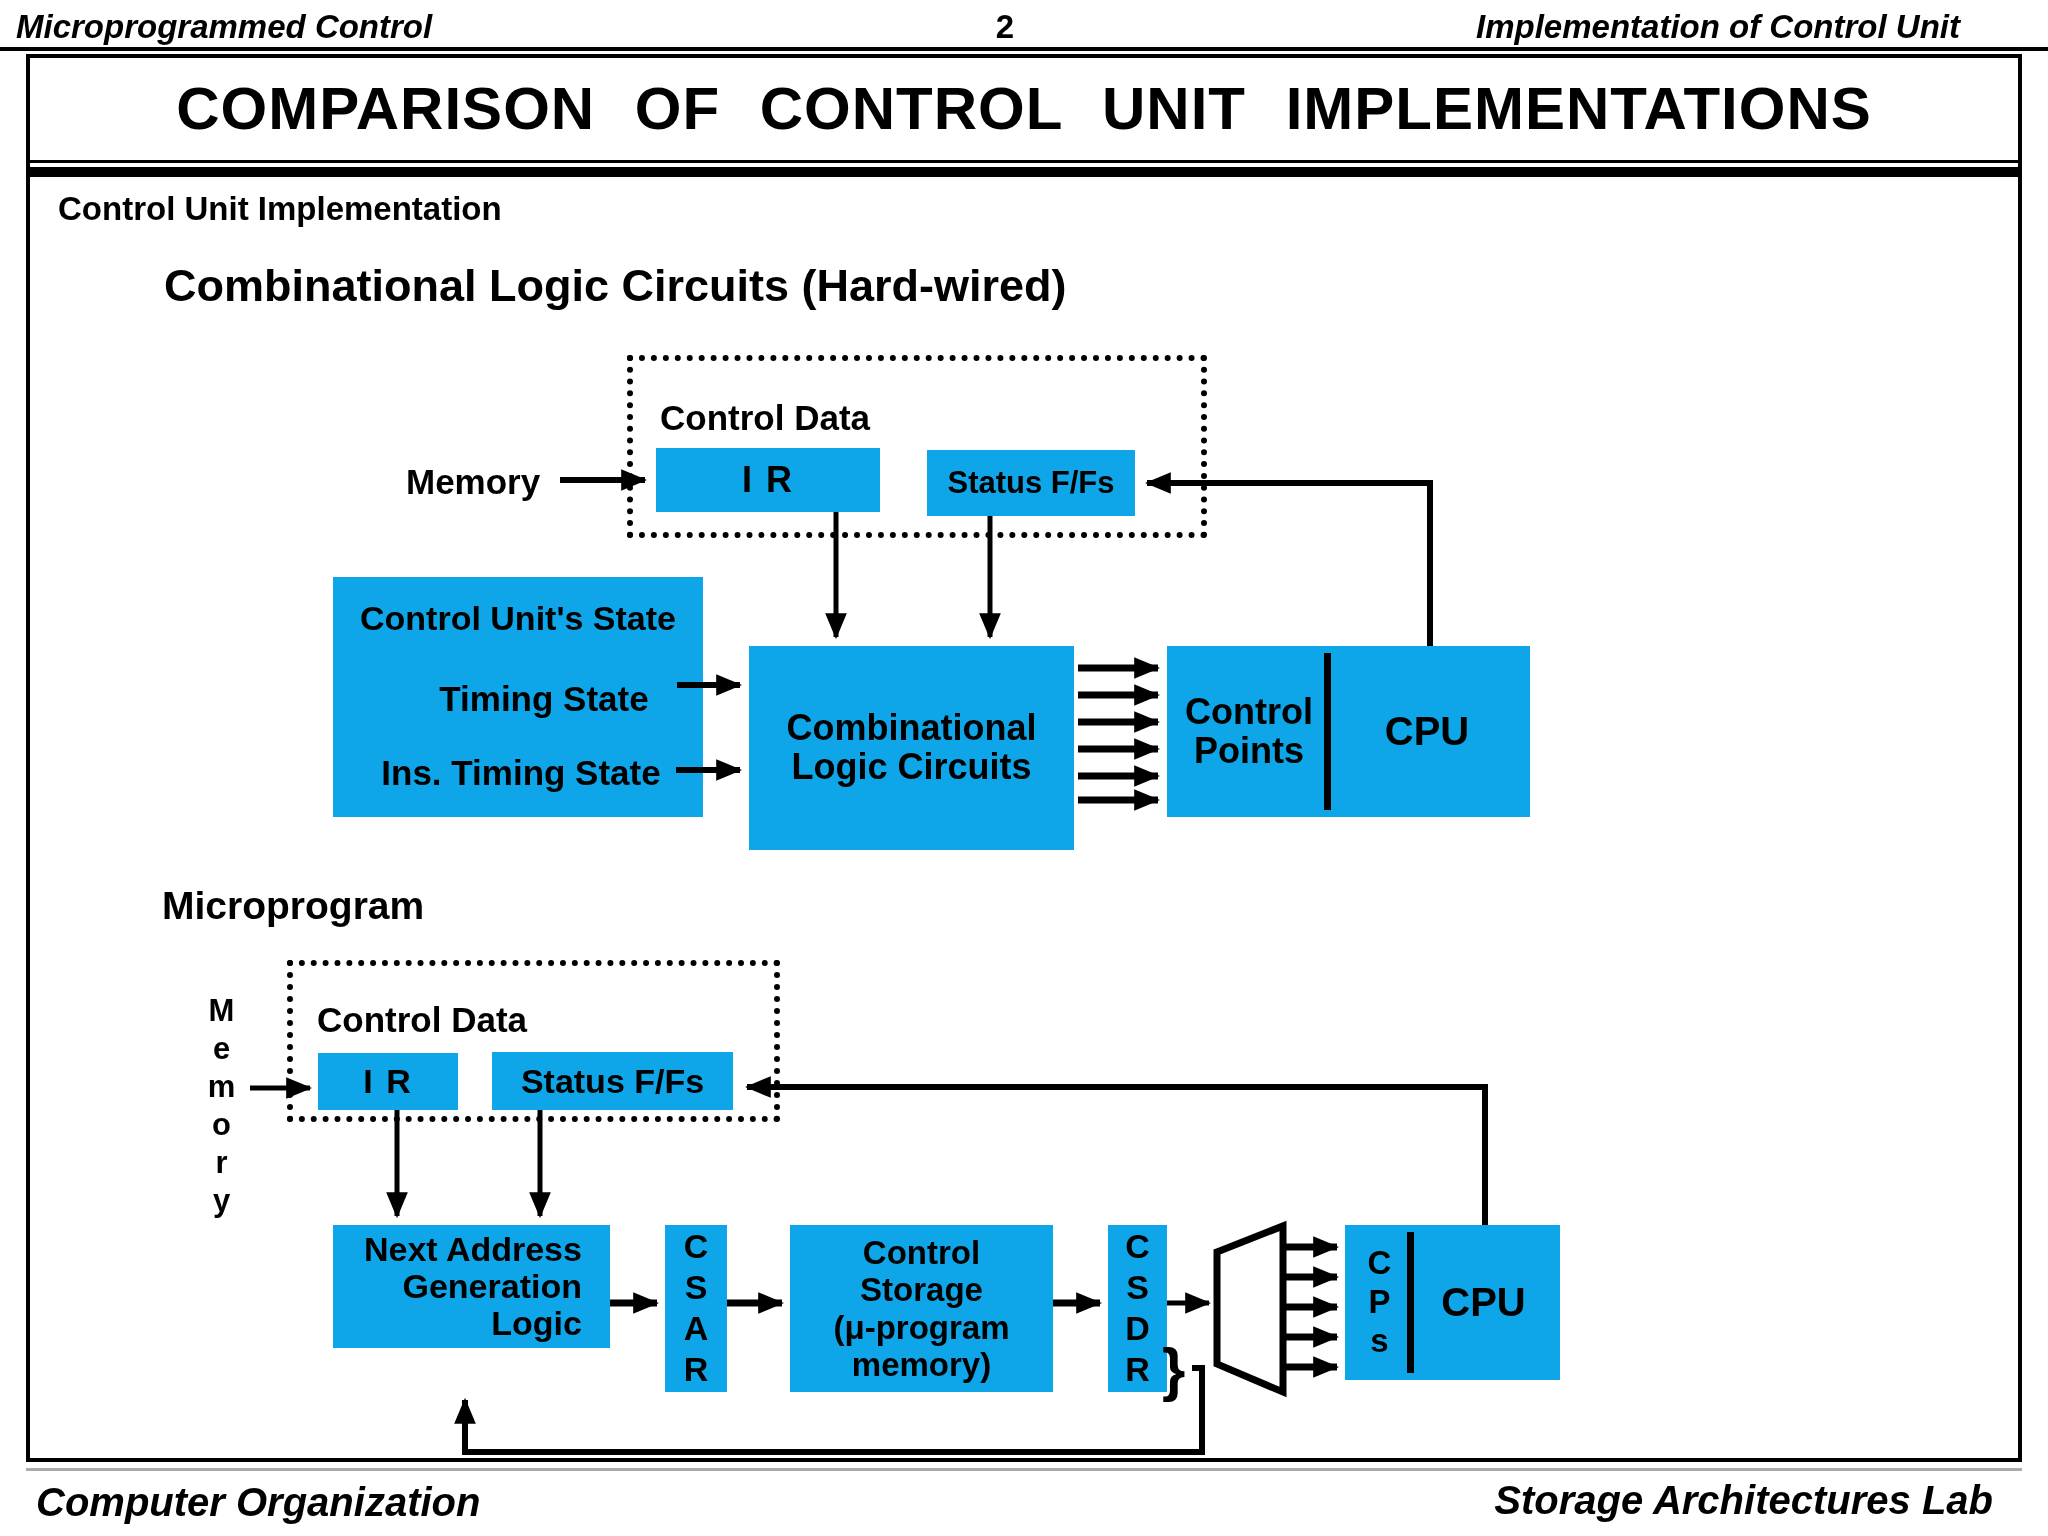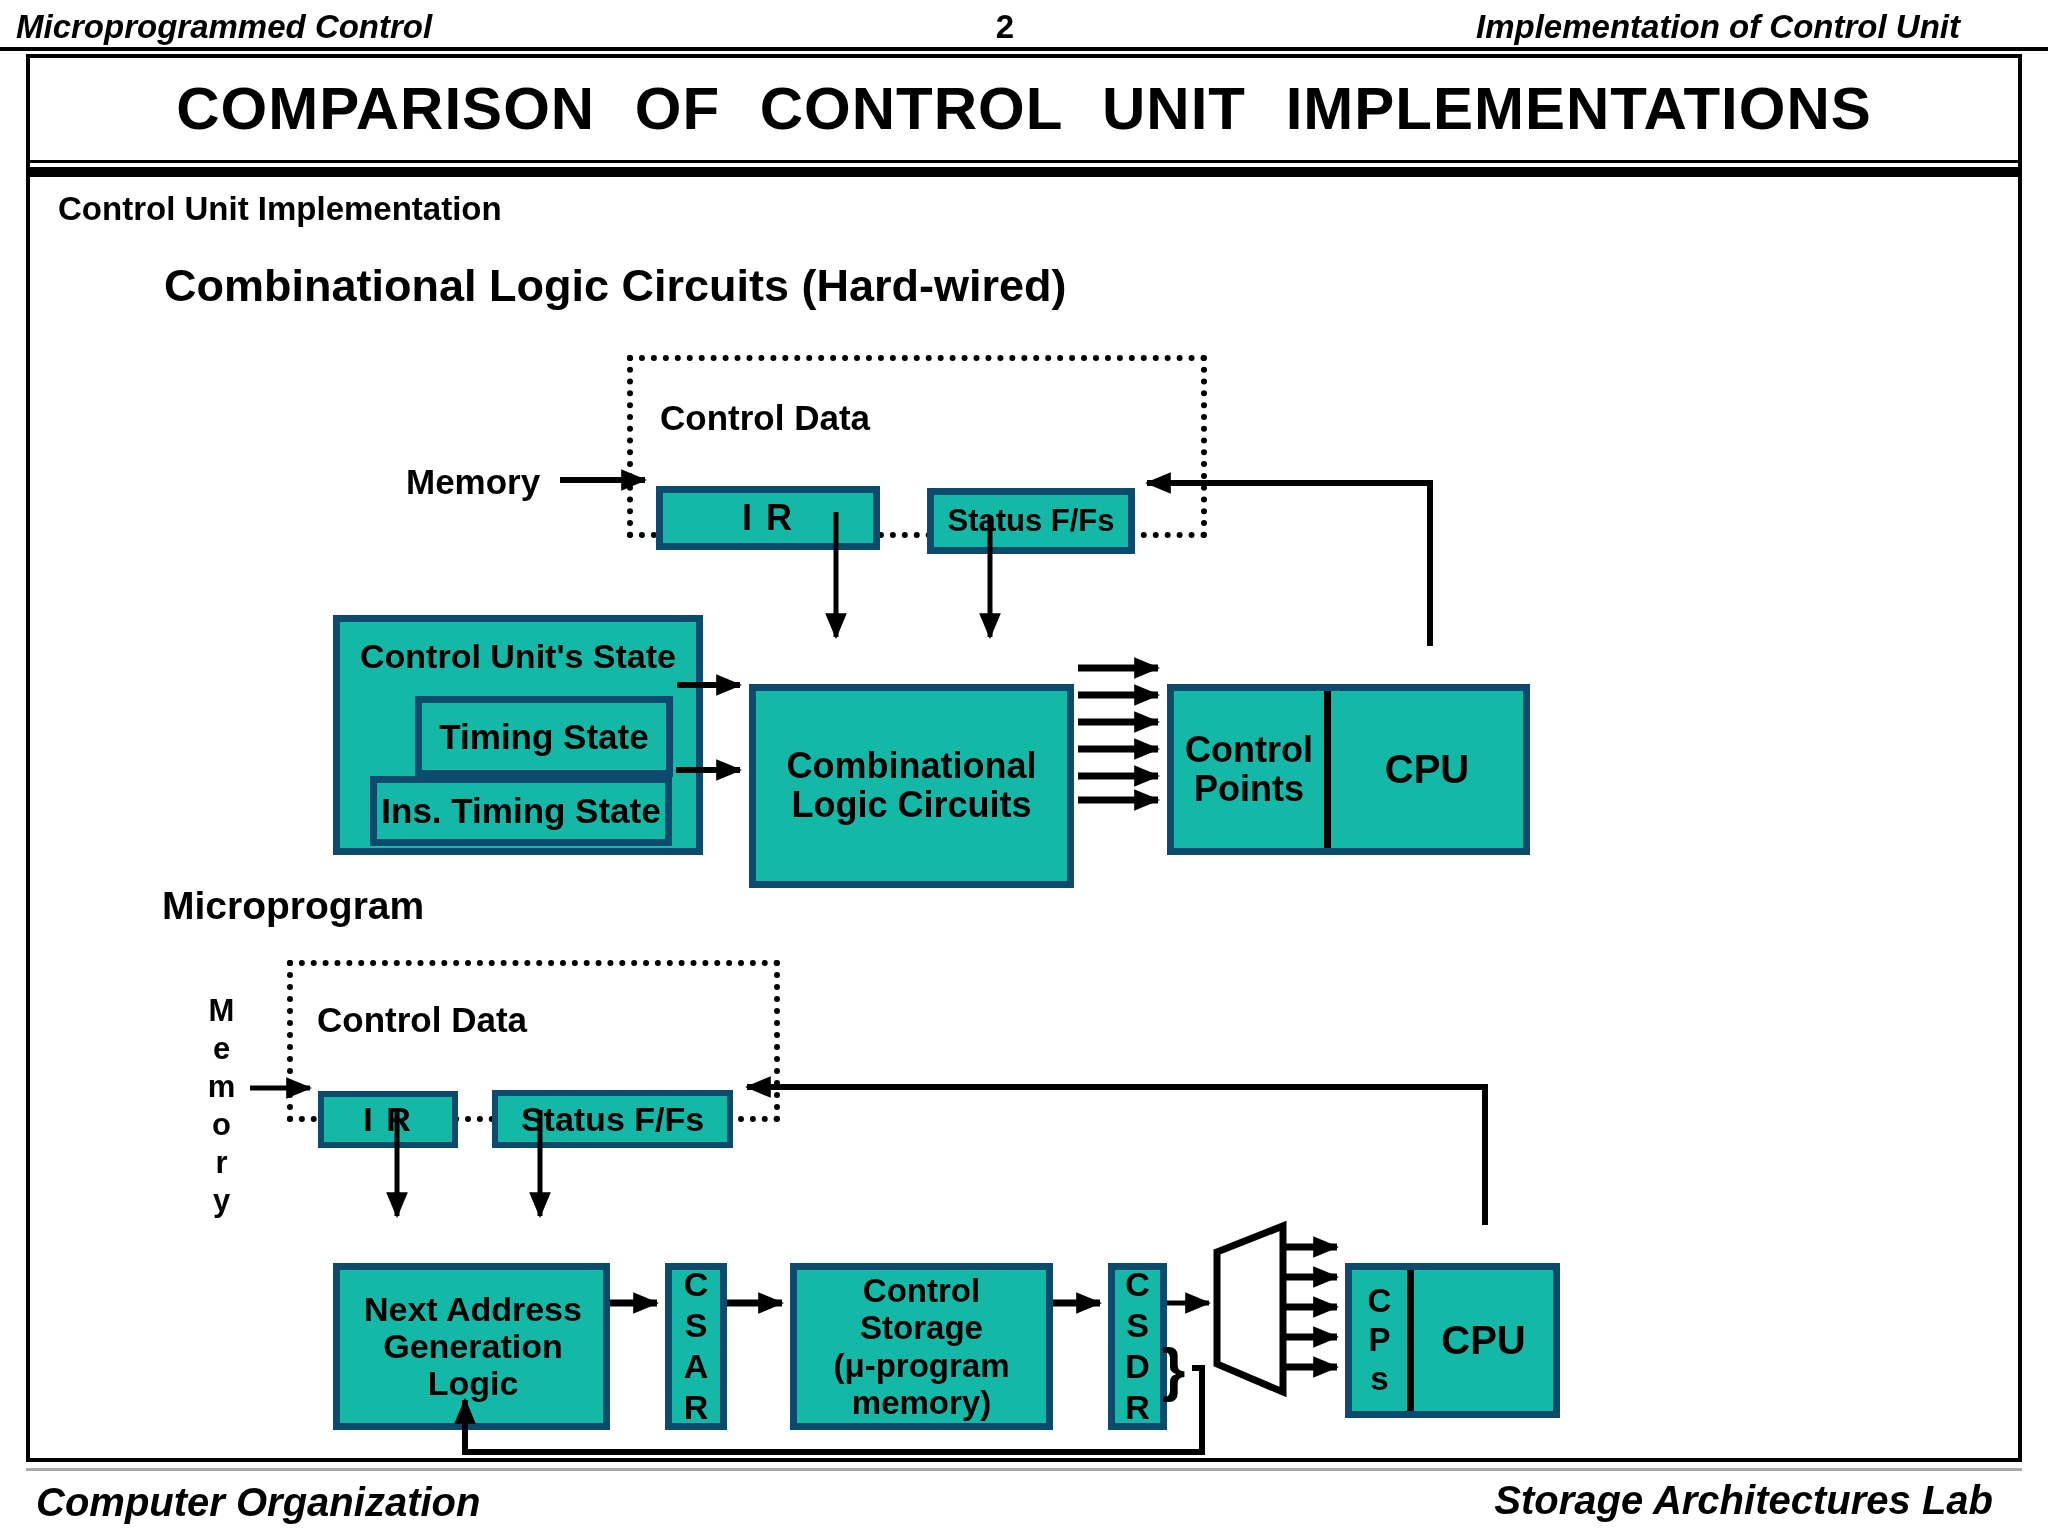--- a/index.html
+++ b/index.html
@@ -6,23 +6,23 @@
   body{
     width:2048px;height:1536px;position:relative;overflow:hidden;
     font-family:"Liberation Sans","DejaVu Sans",sans-serif;
     color:#000;font-weight:bold;
   }
   .abs{position:absolute;}
   .lbl{position:absolute;font-weight:bold;white-space:nowrap;}
   .ital{font-style:italic;}
   .rule{position:absolute;background:#000;}
   .box{
-    position:absolute;border:7px solid #0c4a6e;background:#14b8a6;
+    position:absolute;border:7px solid #0ea5e9;background:#0ea5e9;
     box-sizing:border-box;display:flex;align-items:center;justify-content:center;
-    text-align:center;line-height:1.08;margin-top:38px;
+    text-align:center;line-height:1.08;
   }
   .b6{border-width:6px;}
   .dotted{
     position:absolute;border:6px dotted #000;box-sizing:border-box;background:transparent;
   }
   .pre{white-space:pre-line;}
   .vert{
     writing-mode:vertical-lr;text-orientation:upright;letter-spacing:3px;line-height:1;
   }
   svg.overlay{position:absolute;left:0;top:0;pointer-events:none;}
@@ -89,21 +89,21 @@
   <div class="dotted" style="left:287px;top:960px;width:493px;height:162px;"></div>
   <div class="lbl" style="left:317px;top:1000px;font-size:35px;">Control Data</div>
 
   <div class="box b6" style="left:318px;top:1053px;width:140px;height:57px;font-size:34px;letter-spacing:2px;">
     <span>I R</span>
   </div>
   <div class="box b6" style="left:492px;top:1052px;width:241px;height:58px;font-size:34px;">
     <span>Status F/Fs</span>
   </div>
 
-  <div class="box" style="left:333px;top:1225px;width:277px;height:167px;justify-content:flex-start;padding-left:24px;font-size:34px;text-align:center;">
+  <div class="box" style="left:333px;top:1225px;width:277px;height:123px;justify-content:flex-start;padding-left:24px;font-size:34px;text-align:right;">
     <span class="pre">Next Address
 Generation
 Logic</span>
   </div>
   <div class="box" style="left:665px;top:1225px;width:62px;height:167px;font-size:34px;">
     <span class="vert">CSAR</span>
   </div>
   <div class="box" style="left:790px;top:1225px;width:263px;height:167px;font-size:33px;line-height:1.13;">
     <span class="pre">Control
 Storage

